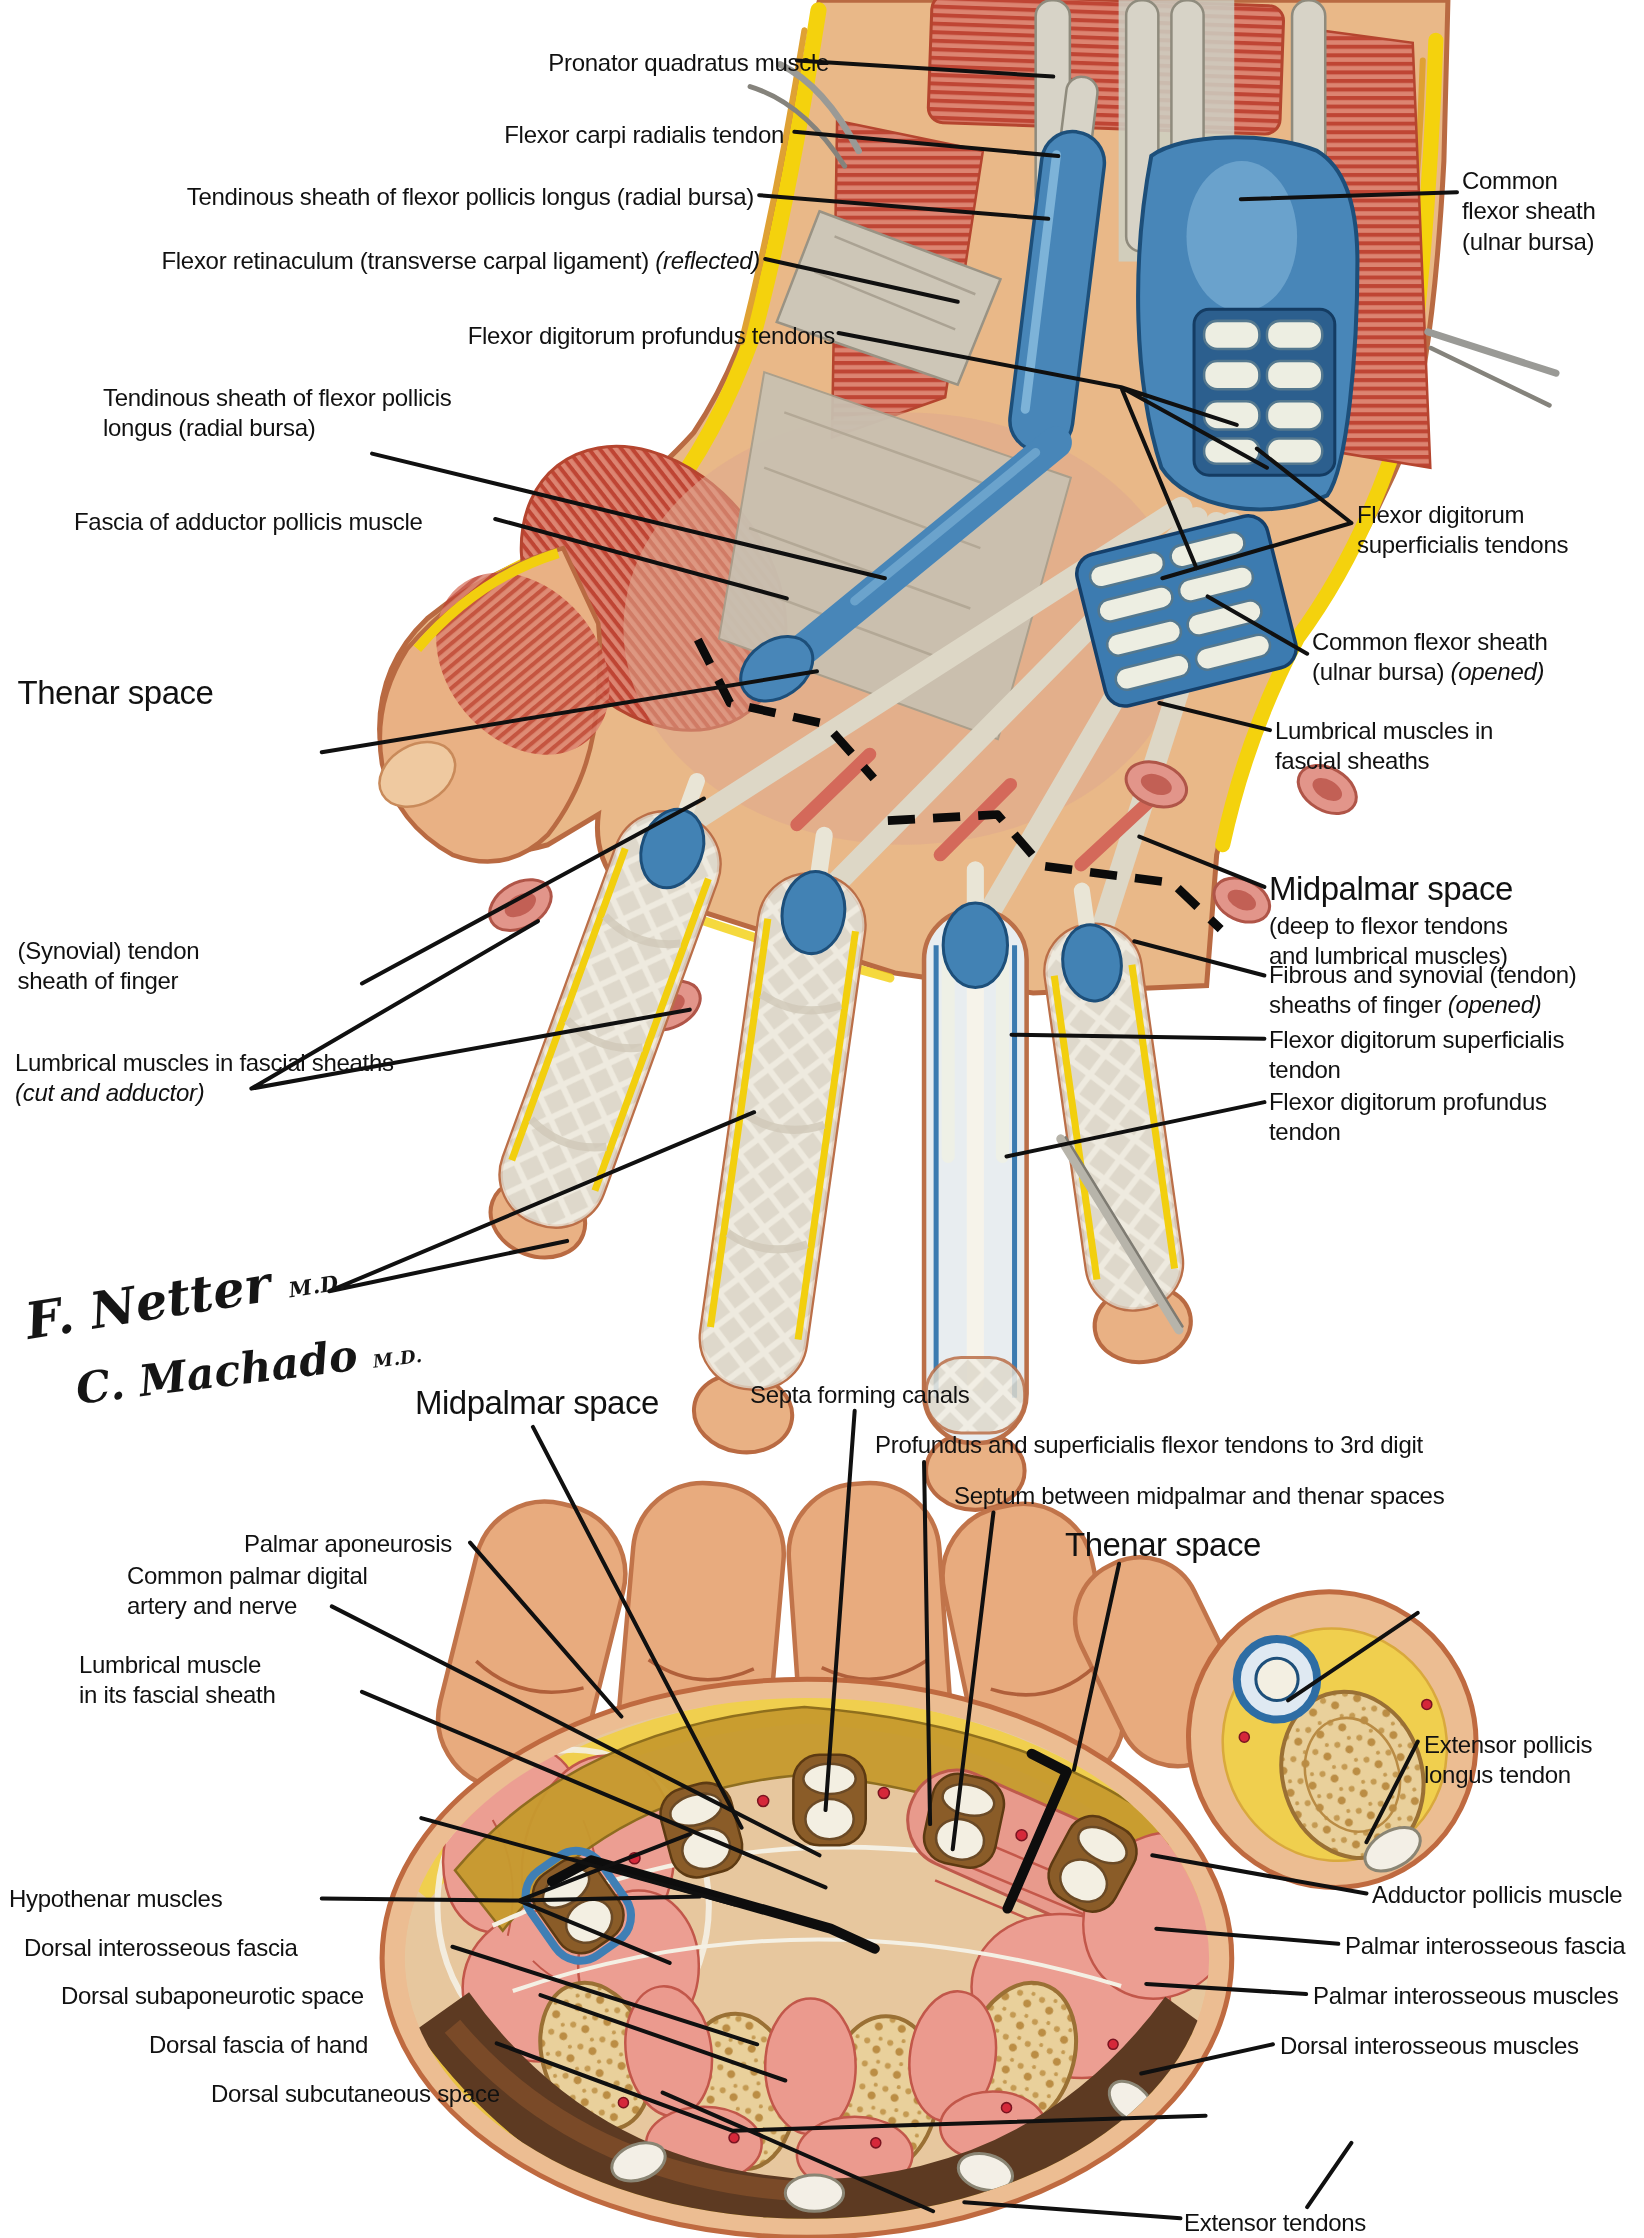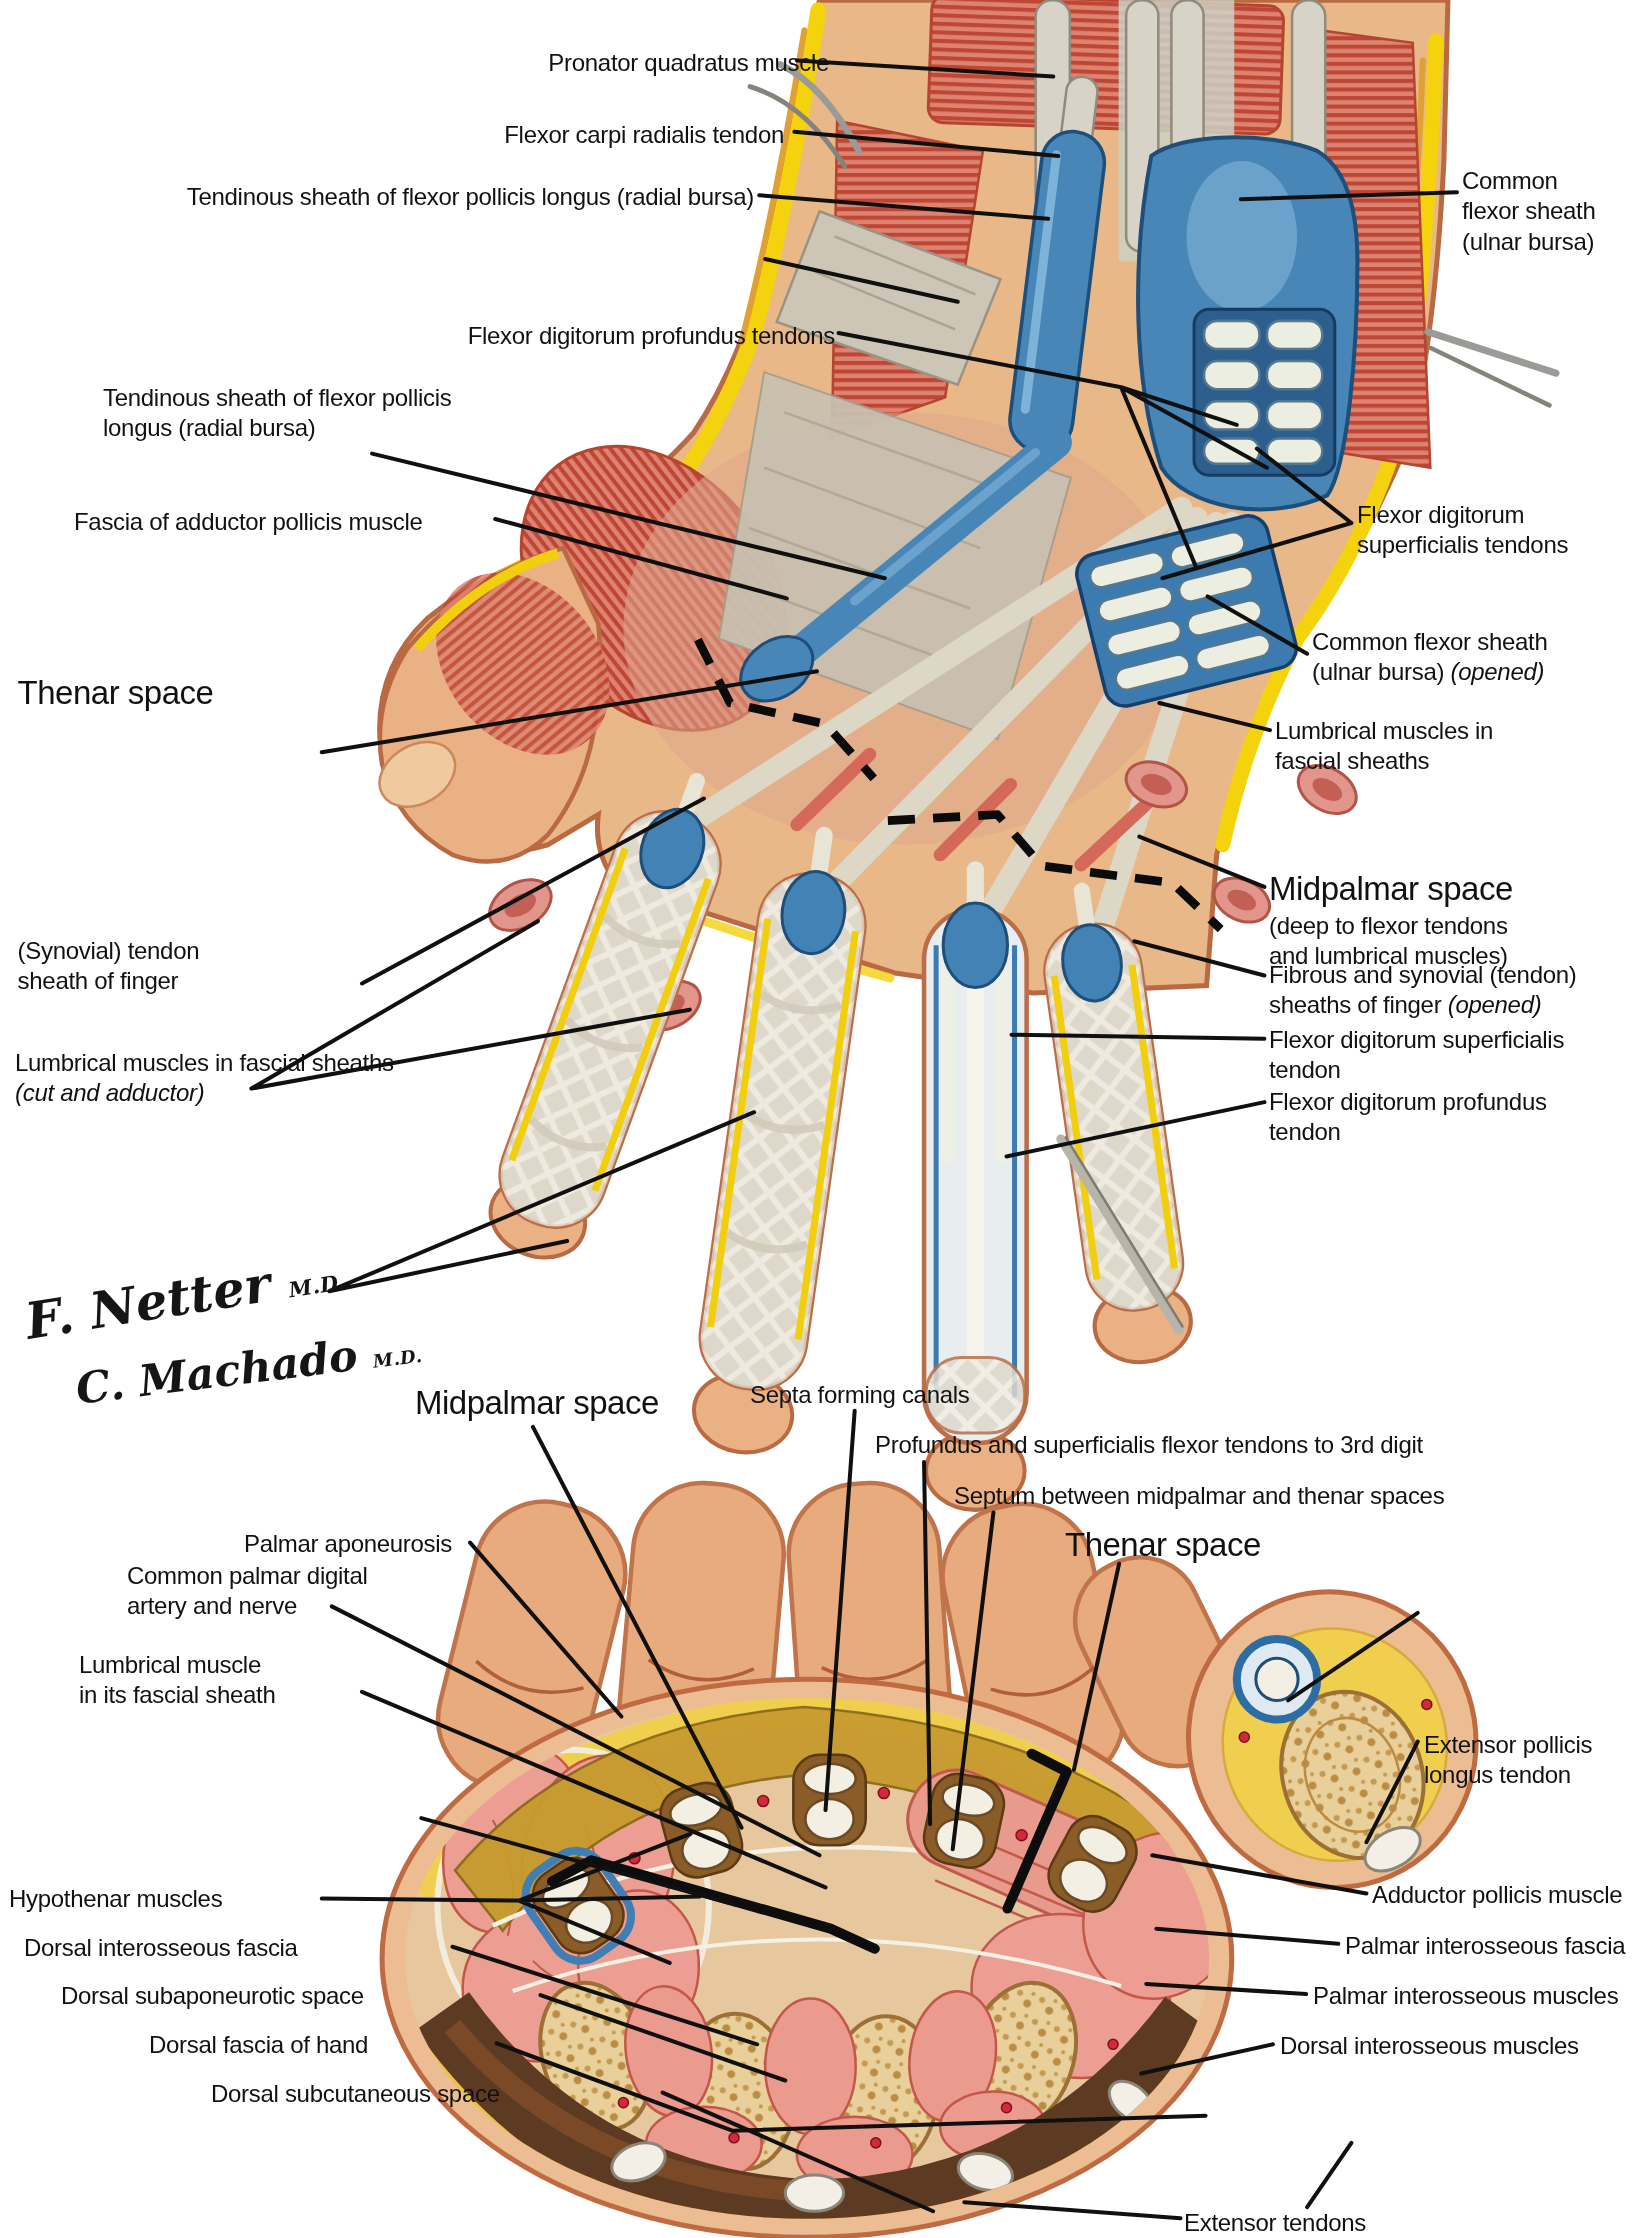--- a/index.html
+++ b/index.html
@@ -381,20 +381,21 @@
   <path d="M2662,3866 L2300,3836"></path>
   <path d="M2598,3966 L2280,3946"></path>
   <path d="M2532,4066 L2270,4124"></path>
   <path d="M2348,4412 L1918,4380 M2600,4390 L2688,4262"></path>
 </g>
 </svg>
 
 <div class="lbl ra" style="right:816px;top:48px;"><span>Pronator quadratus muscle</span></div>
 <div class="lbl ra" style="right:861px;top:120px;"><span>Flexor carpi radialis tendon</span></div>
 <div class="lbl ra" style="right:891px;top:182px;"><span>Tendinous sheath of flexor pollicis longus (radial bursa)</span></div>
+<div class="lbl ra" style="right:885px;top:246px;"><span>Flexor retinaculum (transverse carpal ligament) </span><span class="it">(reflected)</span></div>
 <div class="lbl ra" style="right:810px;top:321px;"><span>Flexor digitorum profundus tendons</span></div>
 <div class="lbl" style="left:103px;top:383px;"><span>Tendinous sheath of flexor pollicis
 longus (radial bursa)</span></div>
 <div class="lbl" style="left:74px;top:507px;"><span>Fascia of adductor pollicis muscle</span></div>
 <div class="lbl hd" style="left:17.6px;top:675px;"><span>Thenar space</span></div>
 <div class="lbl" style="left:17.6px;top:936px;"><span>(Synovial) tendon
 sheath of finger</span></div>
 <div class="lbl" style="left:15px;top:1048px;"><span>Lumbrical muscles in fascial sheaths
 </span><span class="it">(cut and adductor)</span></div>
 <div class="lbl" style="left:1462px;top:166px;"><span>Common

